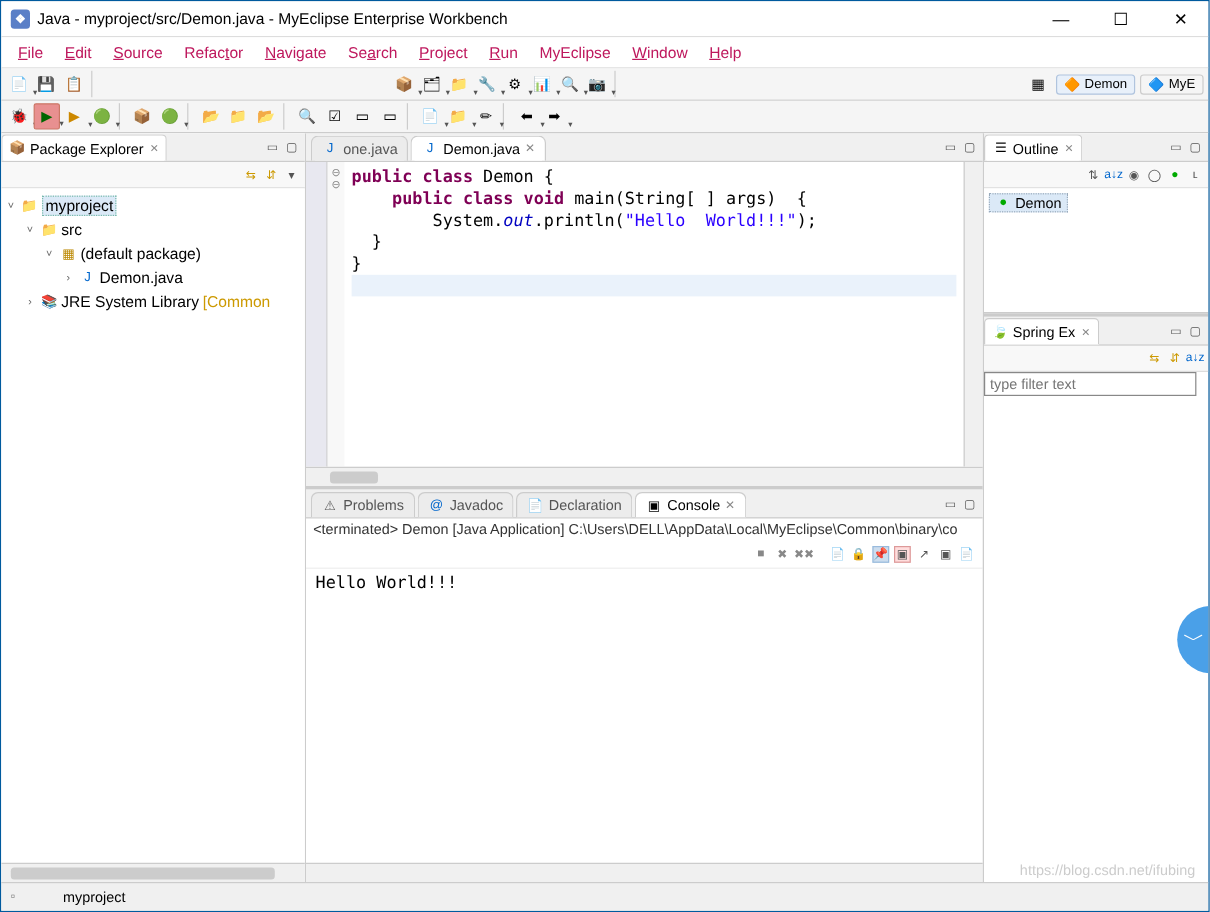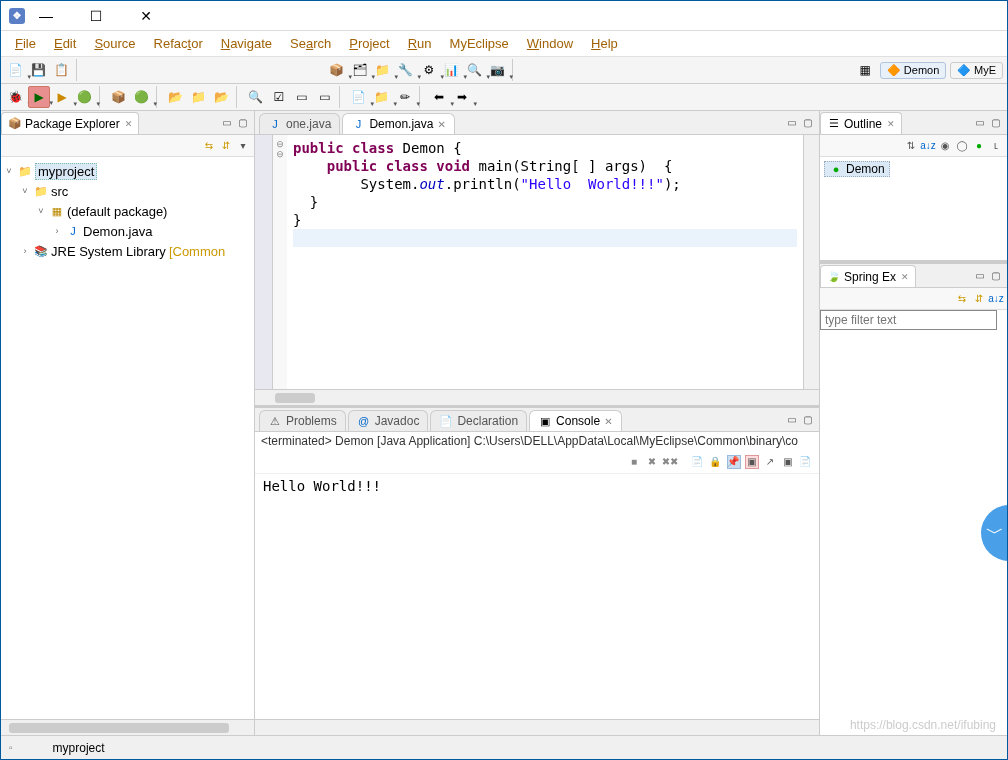--- a/index.html
+++ b/index.html
@@ -3,21 +3,21 @@
 <meta charset="utf-8">
 <style>
 * { box-sizing: border-box; margin: 0; padding: 0; }
 body { font-family: "Segoe UI", Tahoma, sans-serif; font-size: 12px; background: #f0f0f0; width: 1008px; height: 760px; overflow: hidden; display: flex; flex-direction: column; border: 1px solid #005a9e; }
 .titlebar { height: 30px; background: #fff; display: flex; align-items: center; padding: 0 8px; border-bottom: 1px solid #ddd; }
 .titlebar .app-icon { width: 16px; height: 16px; background: #5a7fc7; border-radius: 3px; margin-right: 6px; display:flex;align-items:center;justify-content:center;color:#fff;font-size:10px;font-weight:bold; }
 .titlebar .title { flex: 1; font-size: 13px; color: #000; }
 .winbtns { display: flex; gap: 20px; }
 .winbtn { width: 30px; height: 22px; display: flex; align-items: center; justify-content: center; font-size: 14px; color: #000; }
 .menubar { height: 26px; background: #fff; display: flex; align-items: center; padding: 0 6px; gap: 2px; border-bottom: 1px solid #e0e0e0; }
-.menu-item { padding: 2px 8px; font-size: 13px; color: #a16207; }
+.menu-item { padding: 2px 8px; font-size: 13px; color: #be185d; }
 .menu-item u { text-decoration: underline; }
 .toolbar { background: #f5f5f5; padding: 2px 4px; border-bottom: 1px solid #ccc; display: flex; flex-wrap: wrap; gap: 1px; align-items: center; }
 .tb-btn { width: 22px; height: 22px; display: flex; align-items: center; justify-content: center; font-size: 12px; border-radius: 2px; position: relative; }
 .tb-btn.drop::after { content: "▾"; font-size: 7px; color: #555; position: absolute; right: -4px; bottom: 0; }
 .tb-sep { width: 6px; height: 22px; border-left: 1px solid #ccc; margin: 0 2px; }
 .tb-run { background: #e89090; border: 1px solid #c76; }
 .persp-bar { margin-left: auto; display: flex; align-items: center; gap: 4px; }
 .persp { border: 1px solid #b0c4de; background: #e8f0fa; padding: 1px 6px; border-radius: 3px; display: flex; align-items: center; gap: 3px; font-size: 11px; }
 .persp.inactive { background: #f5f5f5; border-color: #ccc; }
 .main { flex: 1; display: flex; overflow: hidden; }
@@ -61,20 +61,21 @@
 .view-ctrl { margin-left: auto; display: flex; gap: 2px; padding-right: 4px; align-items: center; }
 .vmini { width: 14px; height: 14px; font-size: 10px; color: #555; display:flex;align-items:center;justify-content:center;}
 .watermark { position: absolute; right: 12px; bottom: 28px; color: #ccc; font-size: 12px; pointer-events: none; }
 .wave-badge { position:absolute; right:-2px; top:50%; transform:translateY(-50%); width:28px; height:56px; background:#4aa0e8; border-radius:28px 0 0 28px; display:flex;align-items:center;justify-content:center;color:#fff;font-size:18px;}
 </style>
 </head>
 <body>
 
 <div class="titlebar">
   <div class="app-icon">❖</div>
+  <div class="title">Java - myproject/src/Demon.java - MyEclipse Enterprise Workbench</div>
   <div class="winbtns">
     <div class="winbtn">—</div>
     <div class="winbtn">☐</div>
     <div class="winbtn">✕</div>
   </div>
 </div>
 
 <div class="menubar">
   <div class="menu-item"><u>F</u><span>ile</span></div>
   <div class="menu-item"><u>E</u>dit</div>

